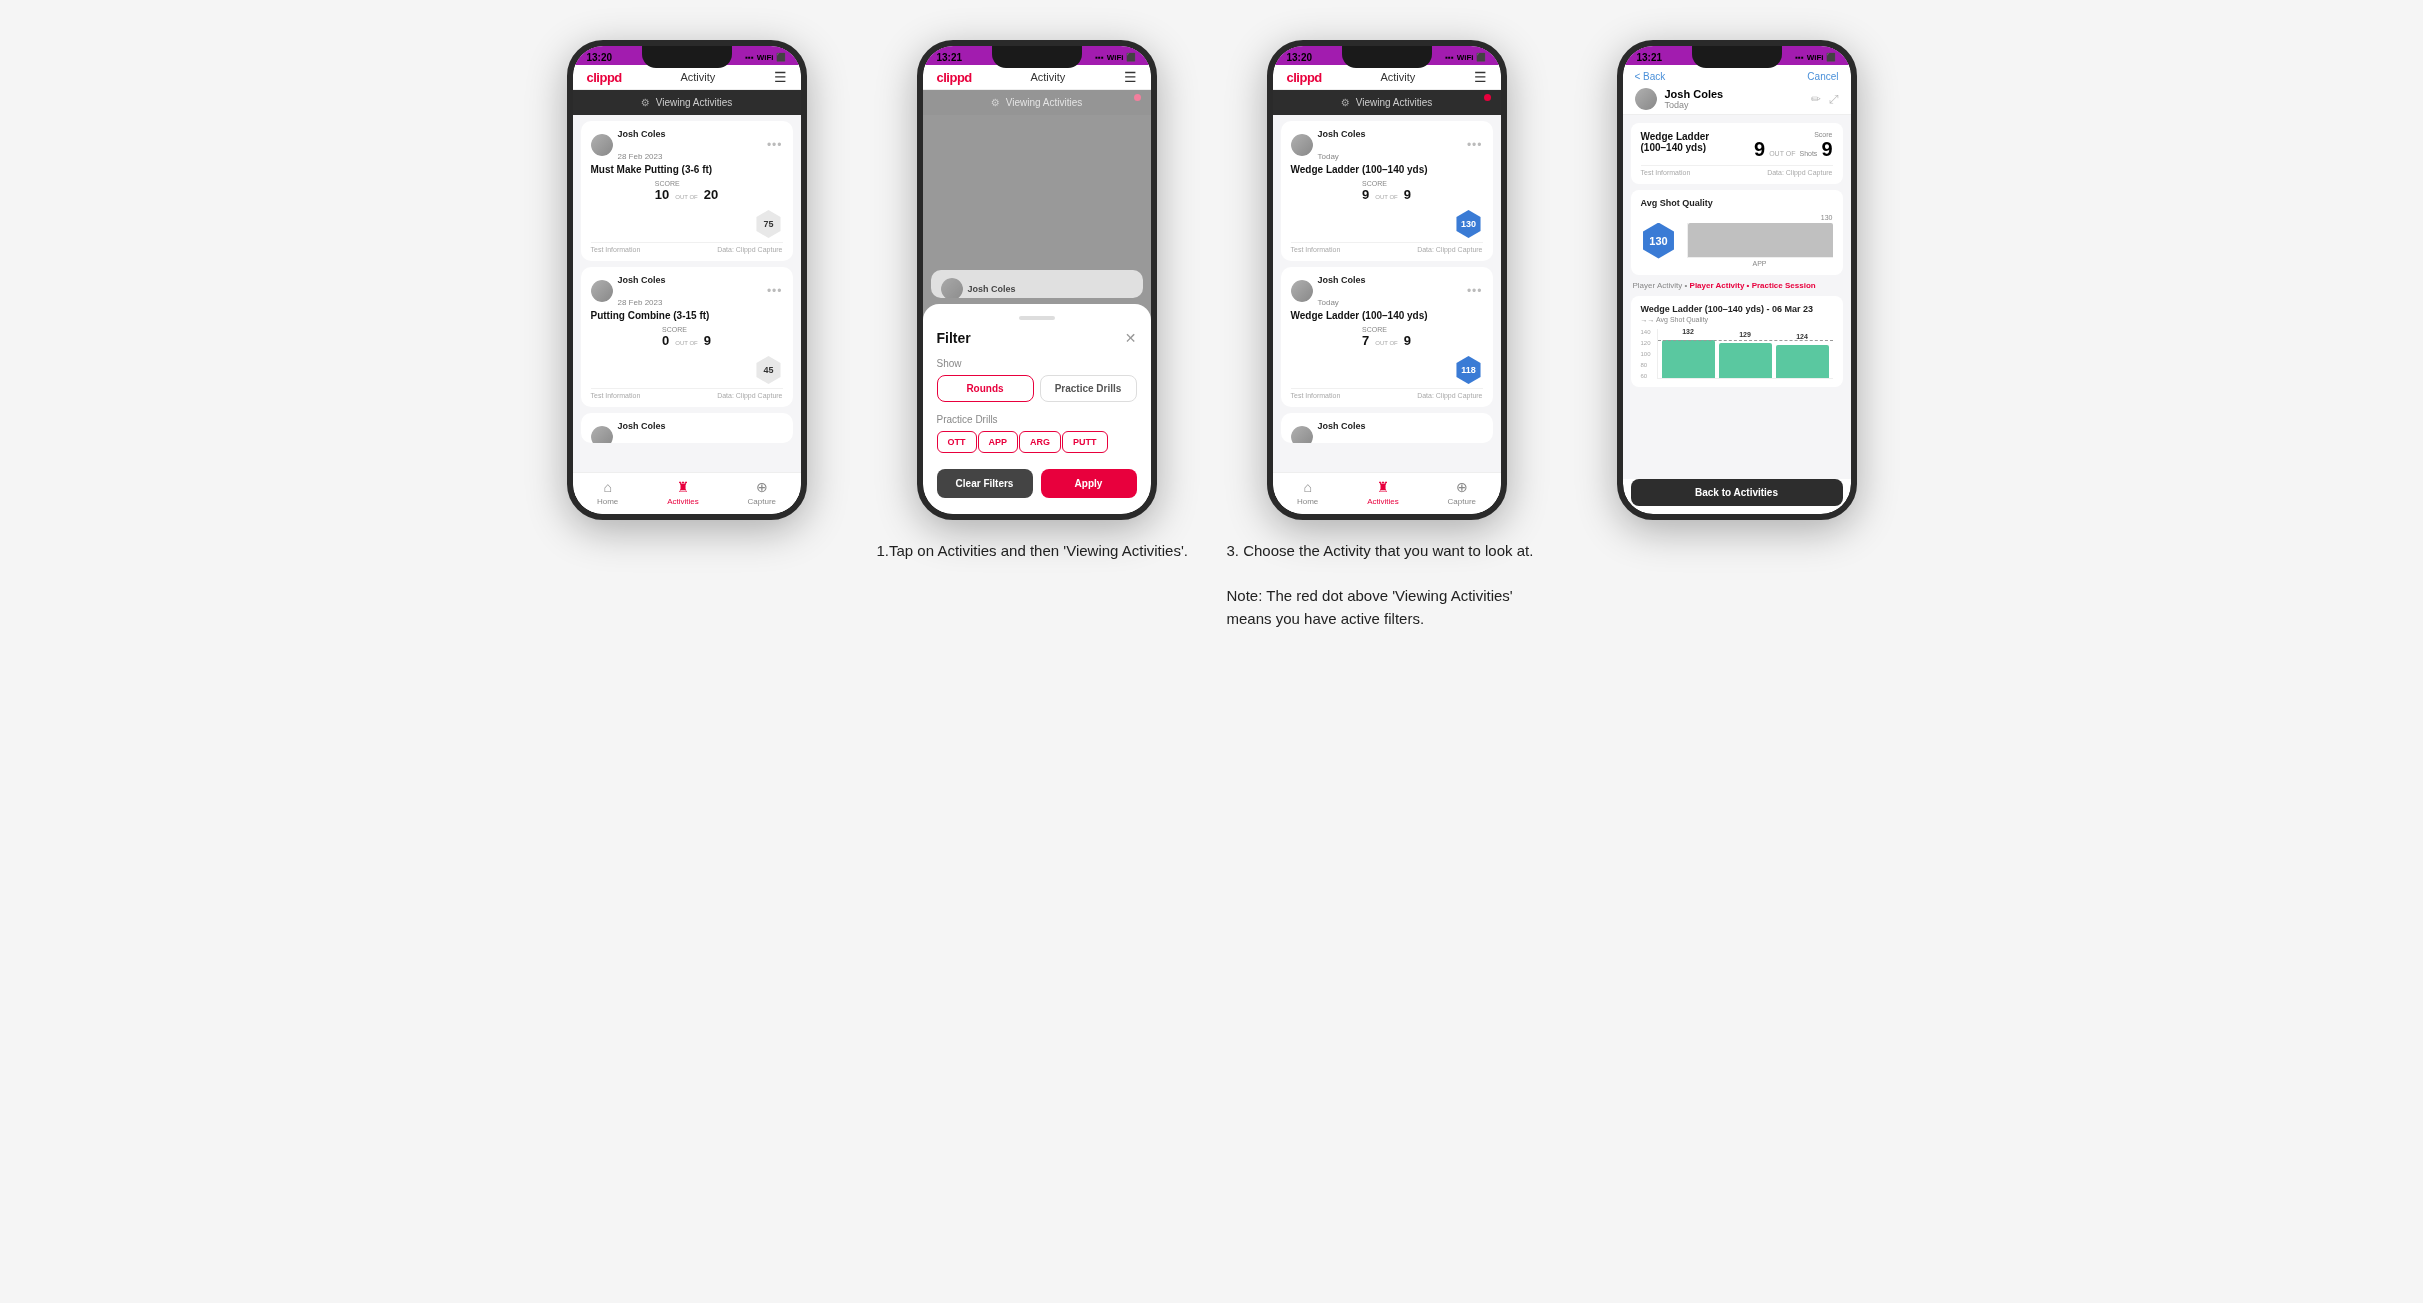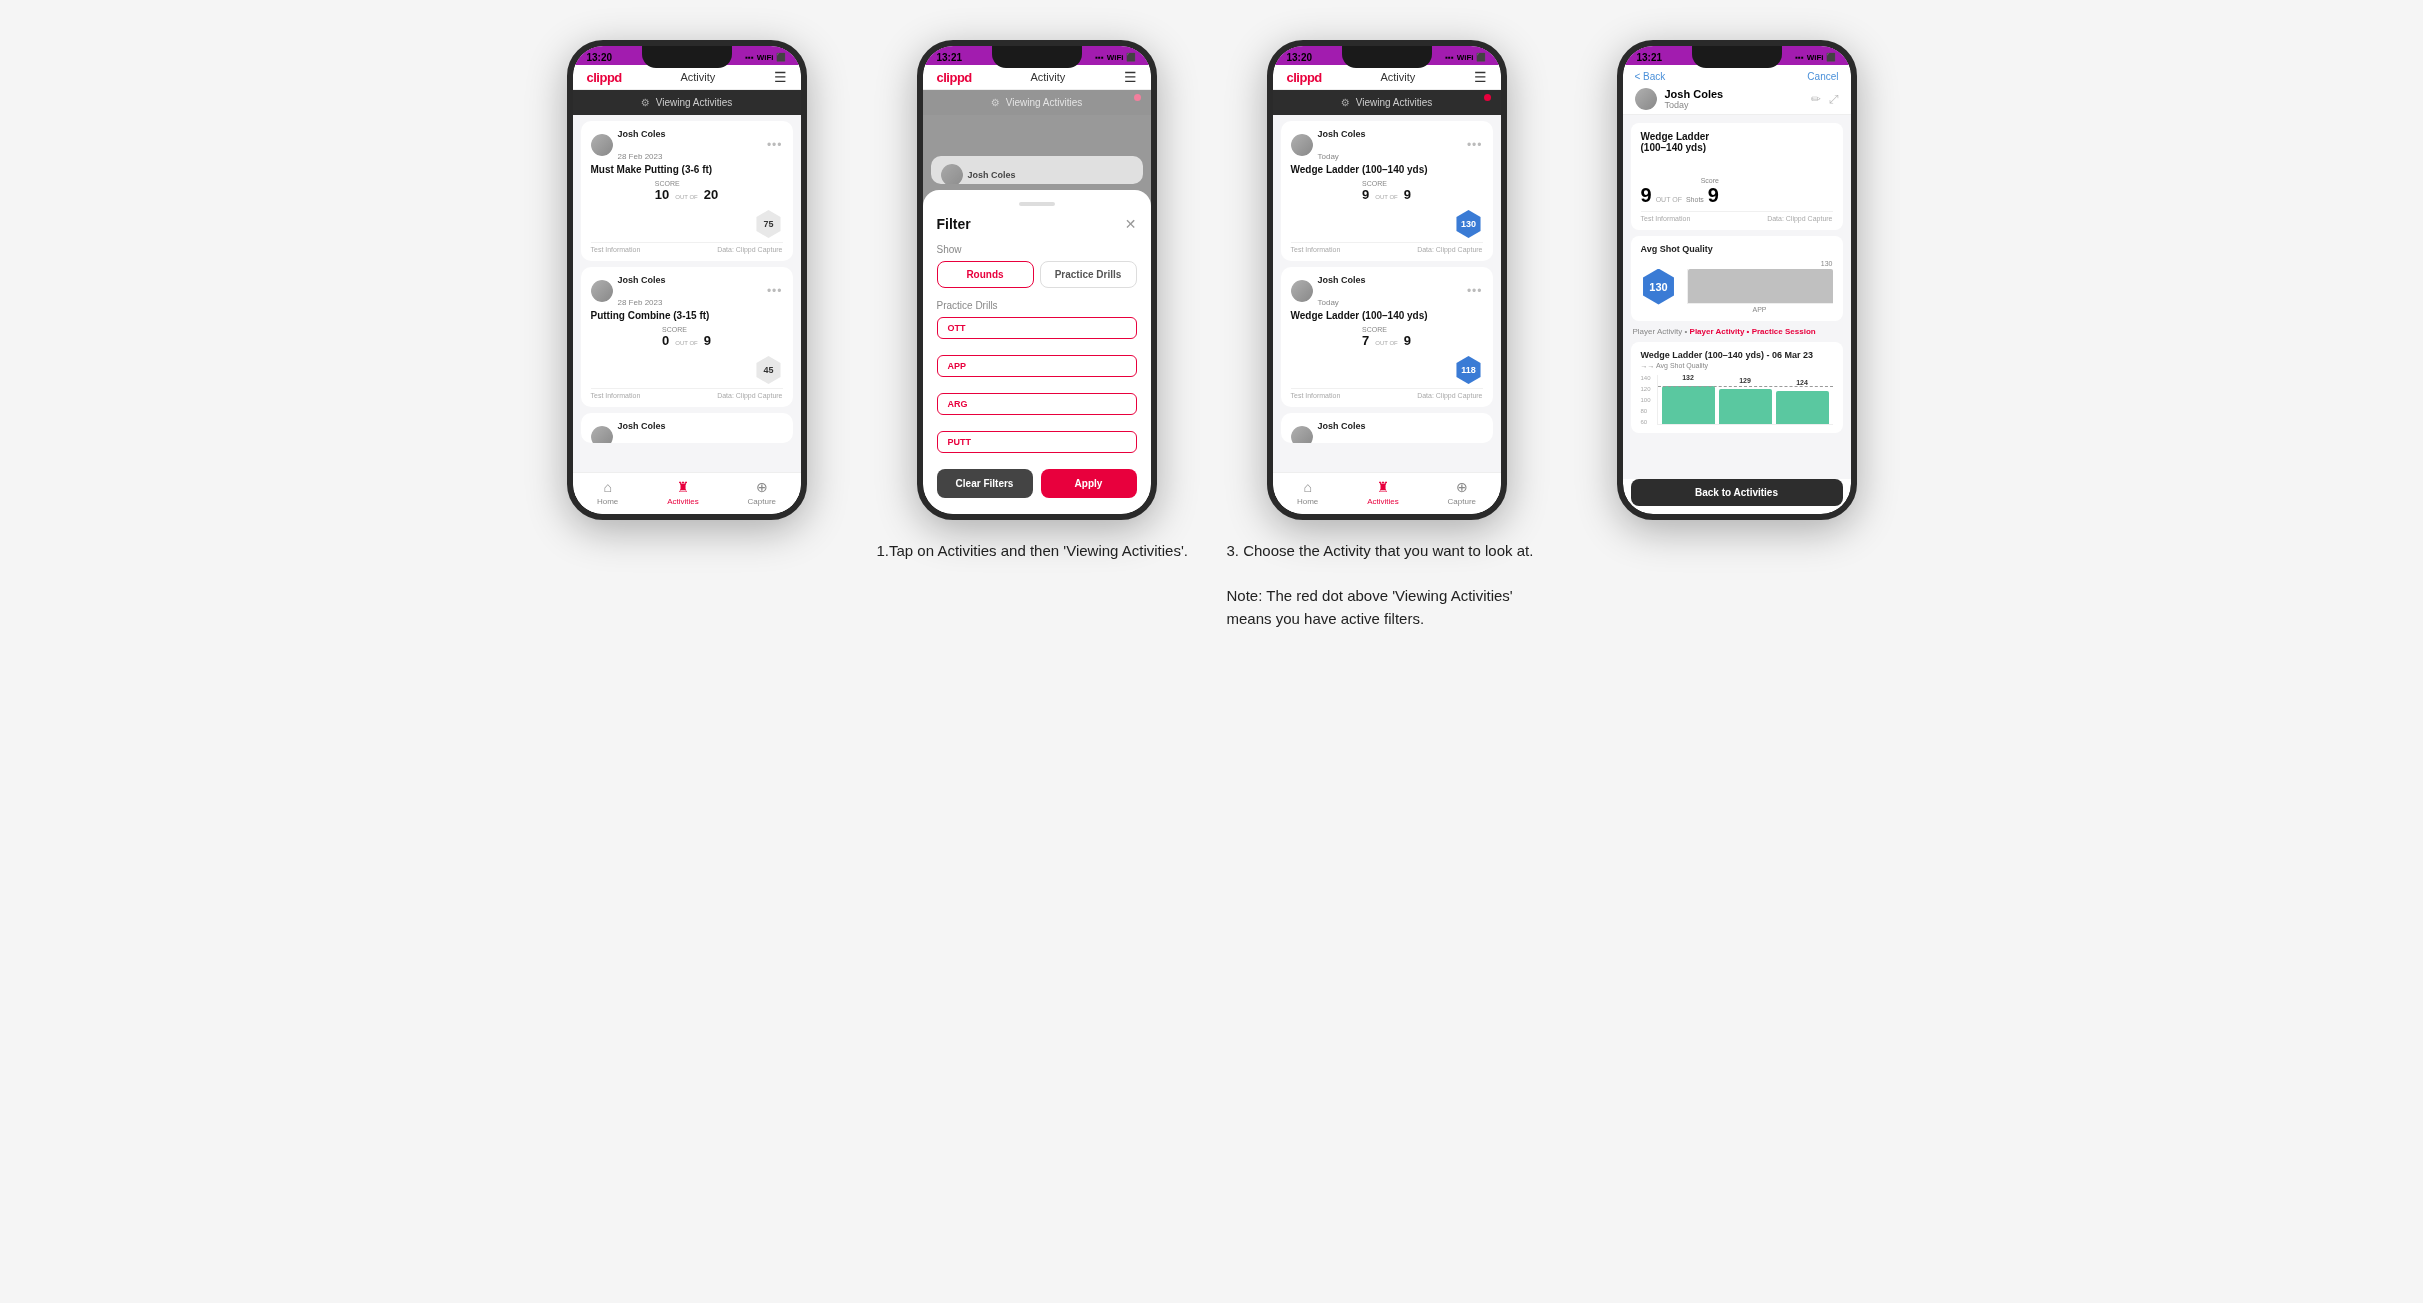--- a/index.html
+++ b/index.html
@@ -238,24 +238,23 @@
       font-weight: 600;
       color: #555;
       background: #fff;
     }
     .filter-tab.active {
       border-color: #e8003d;
       color: #e8003d;
     }
     .drill-chips {
       display: flex;
-      gap: 16px;
+      gap: 1px;
       margin-bottom: 16px;
       flex-wrap: wrap;
-      flex-direction: column;
     }
     .drill-chip {
       padding: 5px 10px;
       border: 1.5px solid #e8003d;
       border-radius: 6px;
       font-size: 9px;
       font-weight: 600;
       color: #e8003d;
       background: #fff;
     }
@@ -733,21 +732,21 @@
             </div>
             <div class="detail-icons">
               <span>✏</span>
               <span>⤢</span>
             </div>
           </div>
         </div>
         <div class="detail-body">
 
           <div class="detail-card">
-            <div style="display:flex;gap:20px;align-items:flex-start;flex-direction:column;">
+            <div style="display:flex;gap:8px;align-items:flex-start;">
               <div style="flex:1;">
                 <div class="detail-card-title">Wedge Ladder<br>(100–140 yds)</div>
               </div>
               <div style="text-align:right;">
                 <div style="font-size:7px;color:#888;">Score</div>
                 <div style="display:flex;align-items:baseline;gap:4px;justify-content:flex-end;">
                   <span style="font-size:20px;font-weight:800;">9</span>
                   <span style="font-size:7px;color:#aaa;">OUT OF</span>
                   <span style="font-size:7px;color:#888;">Shots</span>
                   <span style="font-size:20px;font-weight:800;">9</span>

